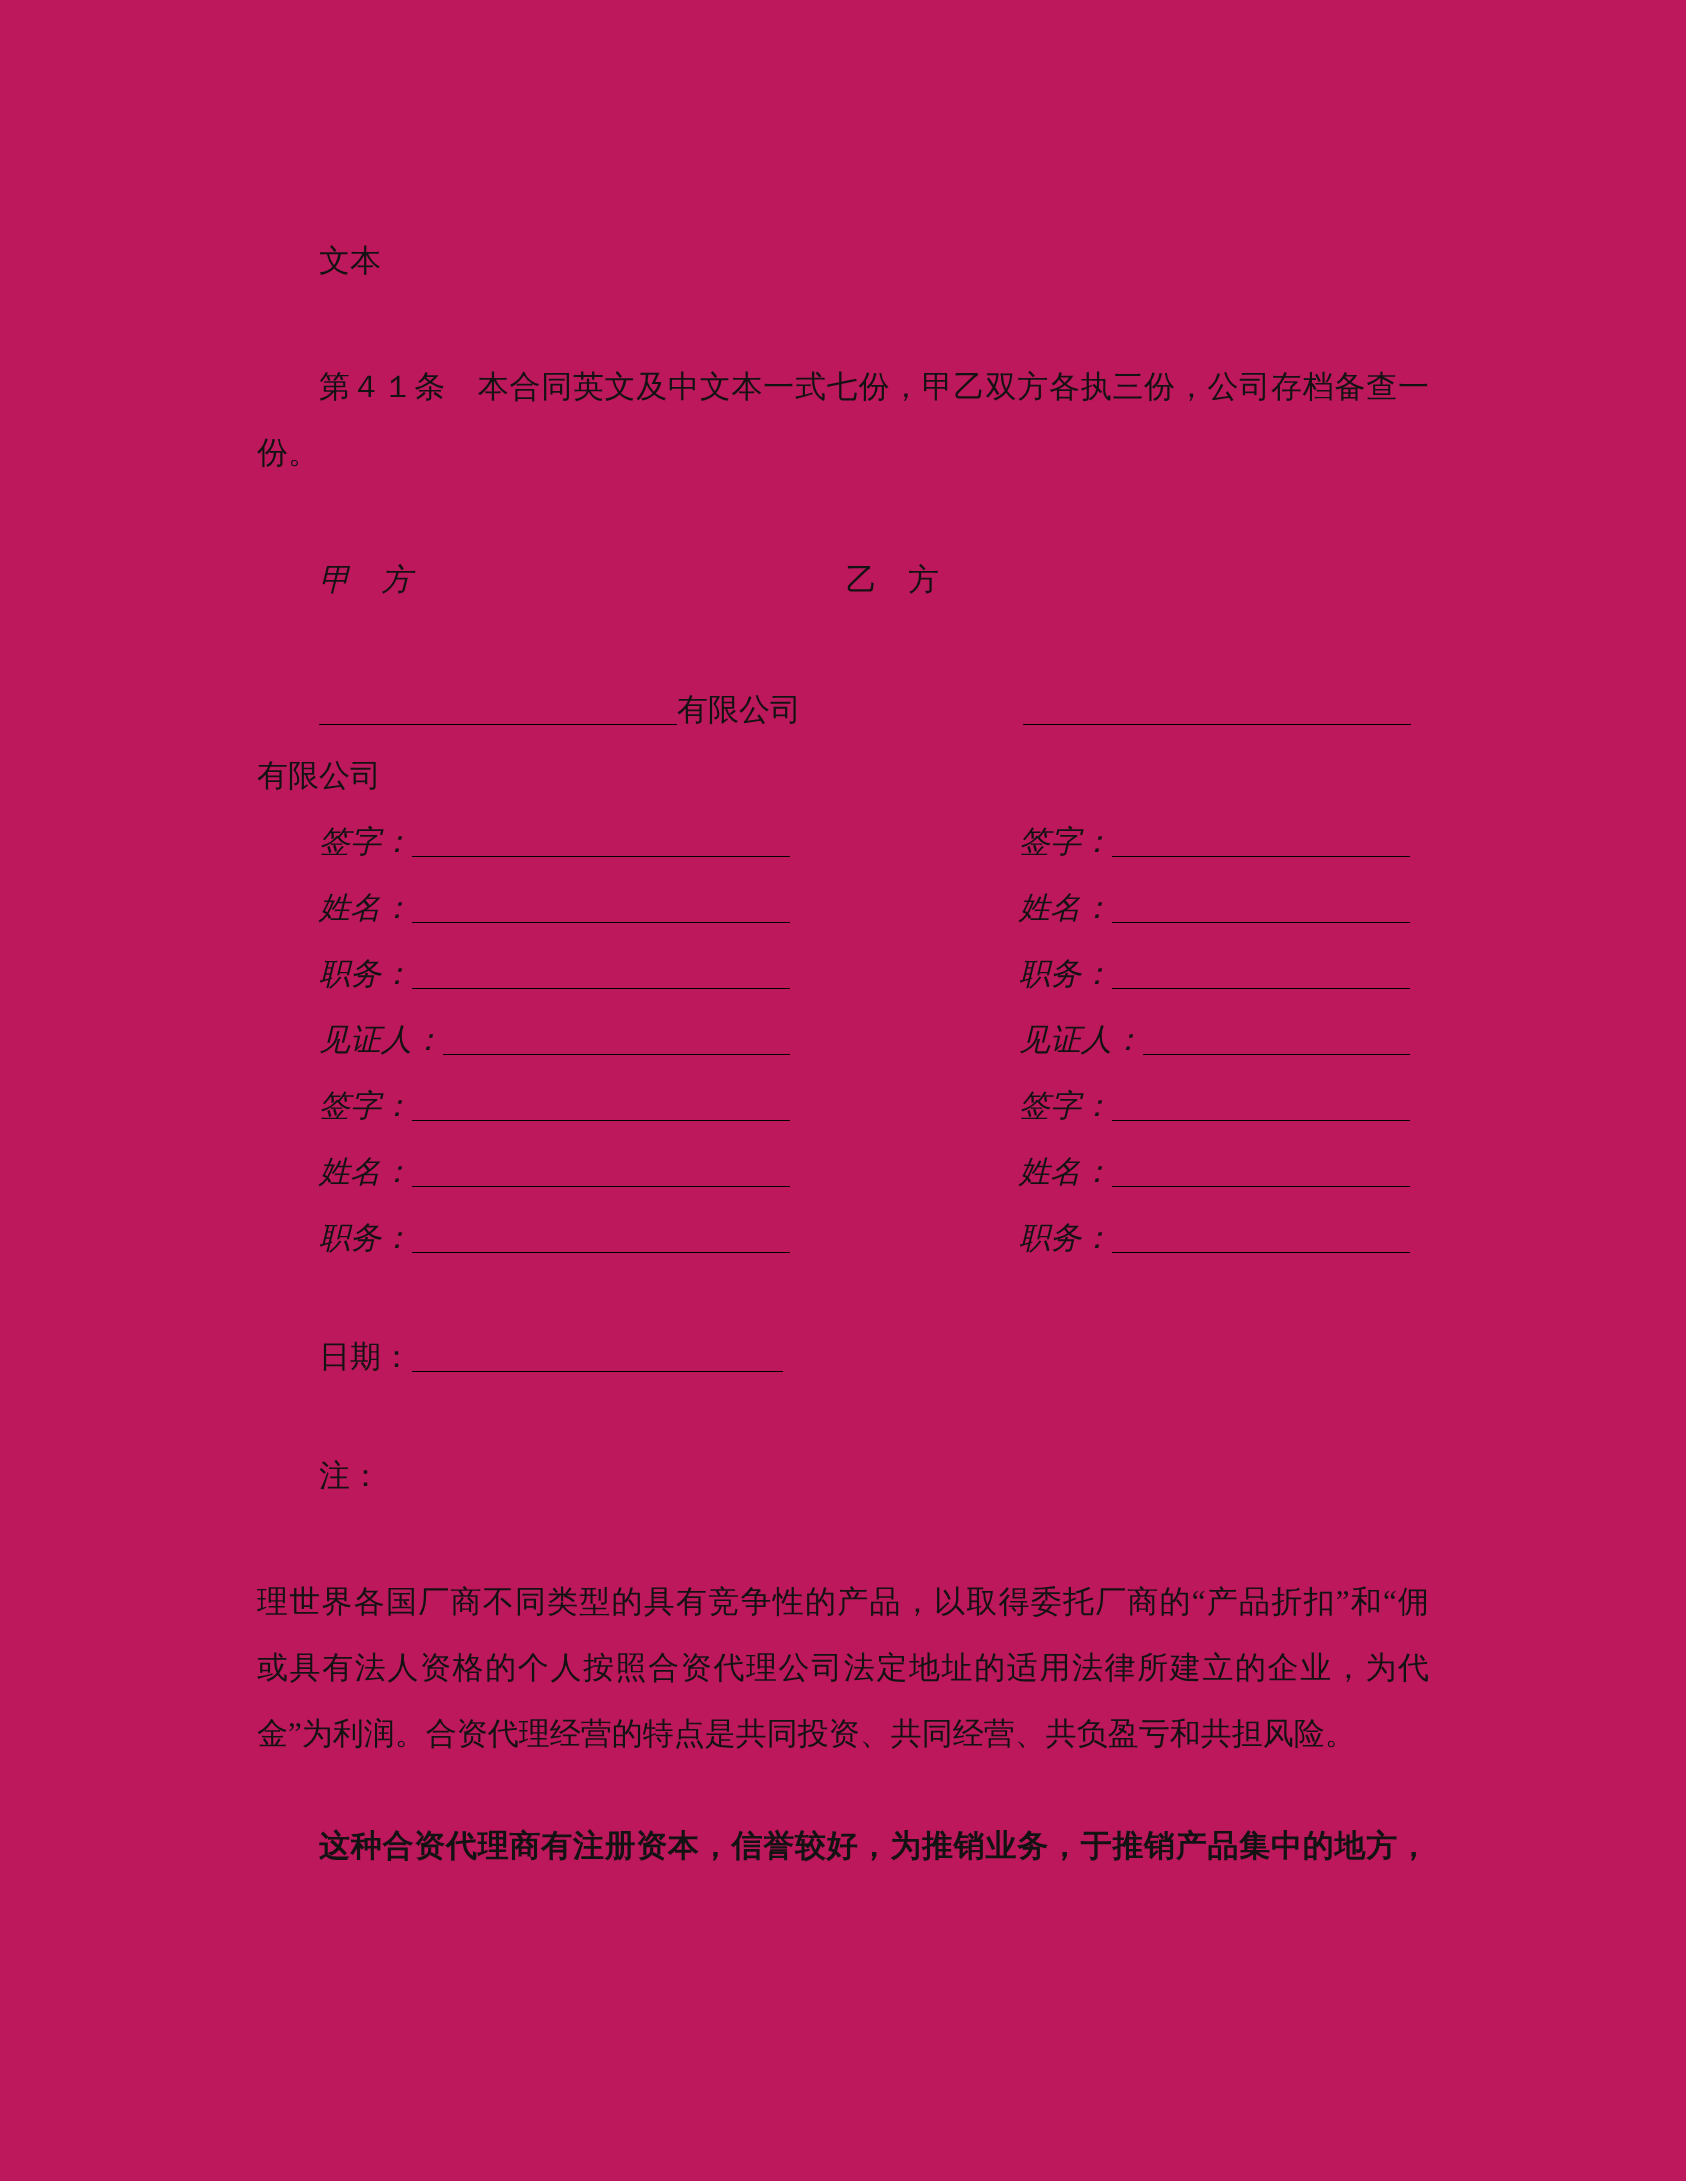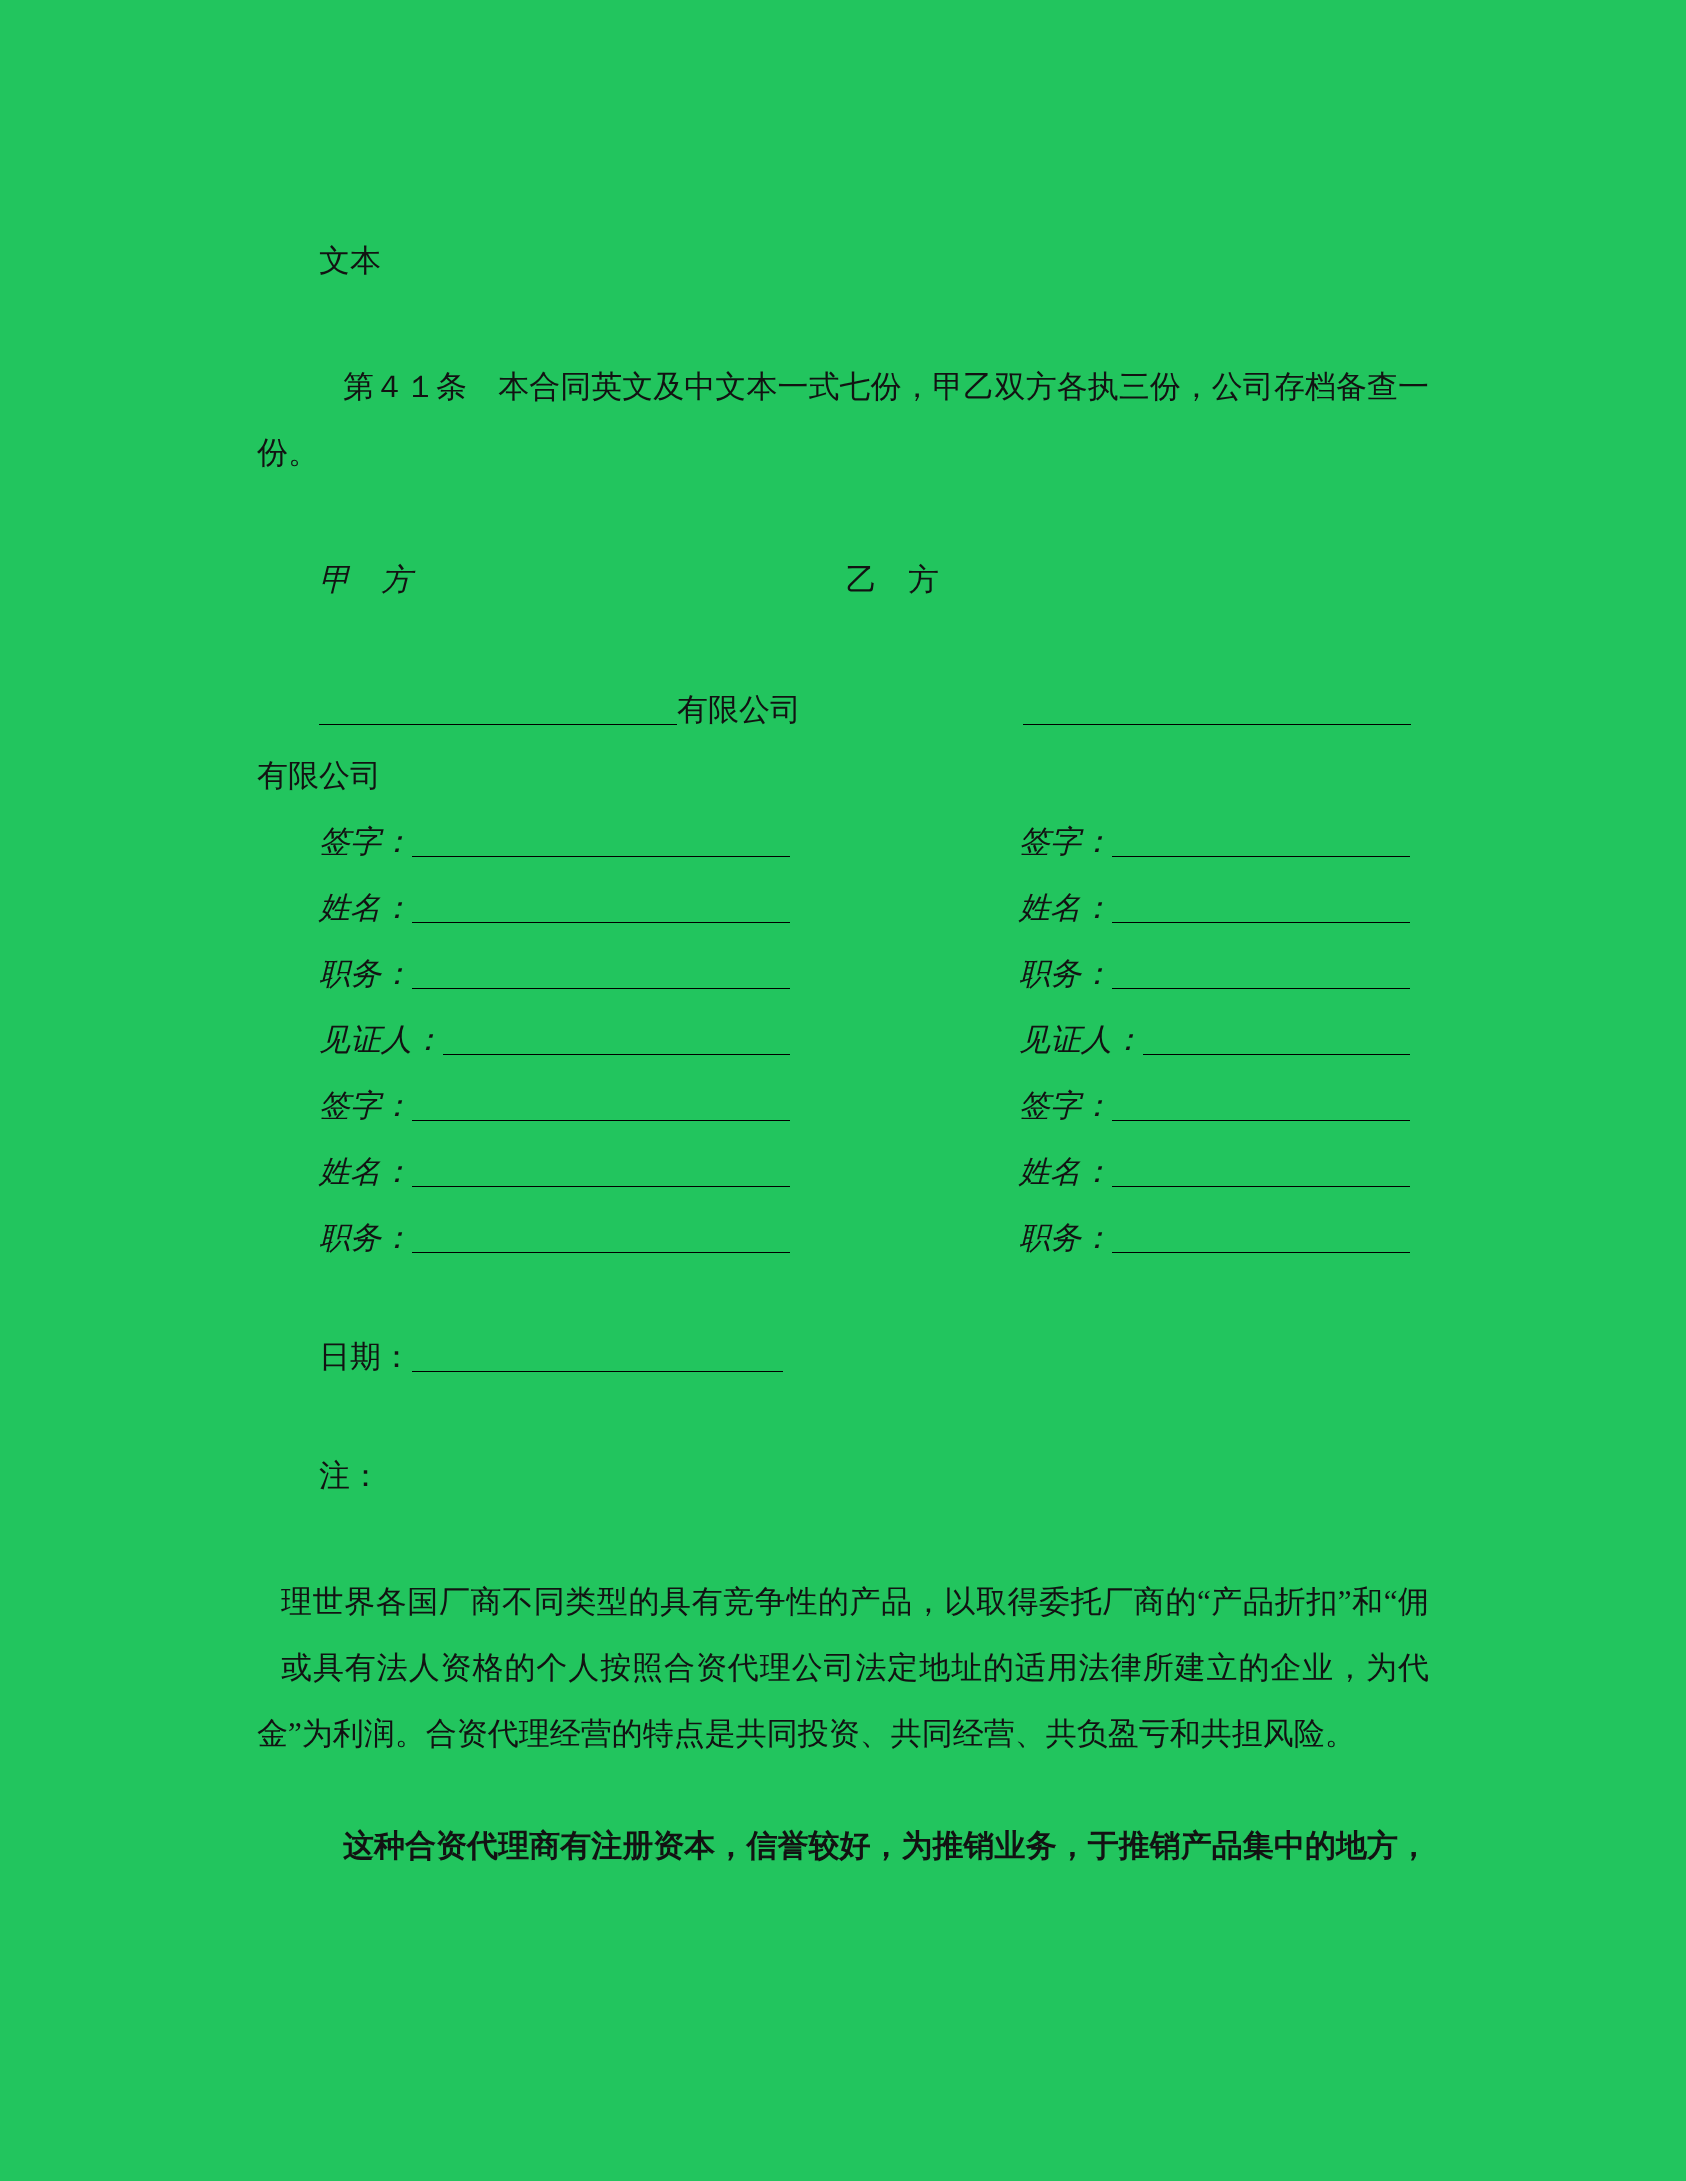--- a/index.html
+++ b/index.html
@@ -9,25 +9,25 @@
     height: 2182px;
     font-family: "Liberation Serif", "DejaVu Serif", serif;
     font-size: 31px;
     color: #121212;
     overflow: hidden;
   }
   .page {
     width: 1686px;
     height: 2182px;
     padding: 228px 257px 0 257px;
-    background: #22c55e;
+    background: #be185d;
   }
   .line { line-height: 66px; }
   .indent { padding-left: 62px; }
-  .just { text-align: justify; text-align-last: justify; margin-left: 24px; }
+  .just { text-align: justify; text-align-last: justify; }
 
   
   .blank {
     display: inline-block;
     height: 0;
     border-bottom: 1.8px solid #000;
     margin-bottom: -4.6px;
   }
   .m-top-para { margin-top: 60px; }
   .m-top-close { margin-top: 46px; font-weight: bold; }

